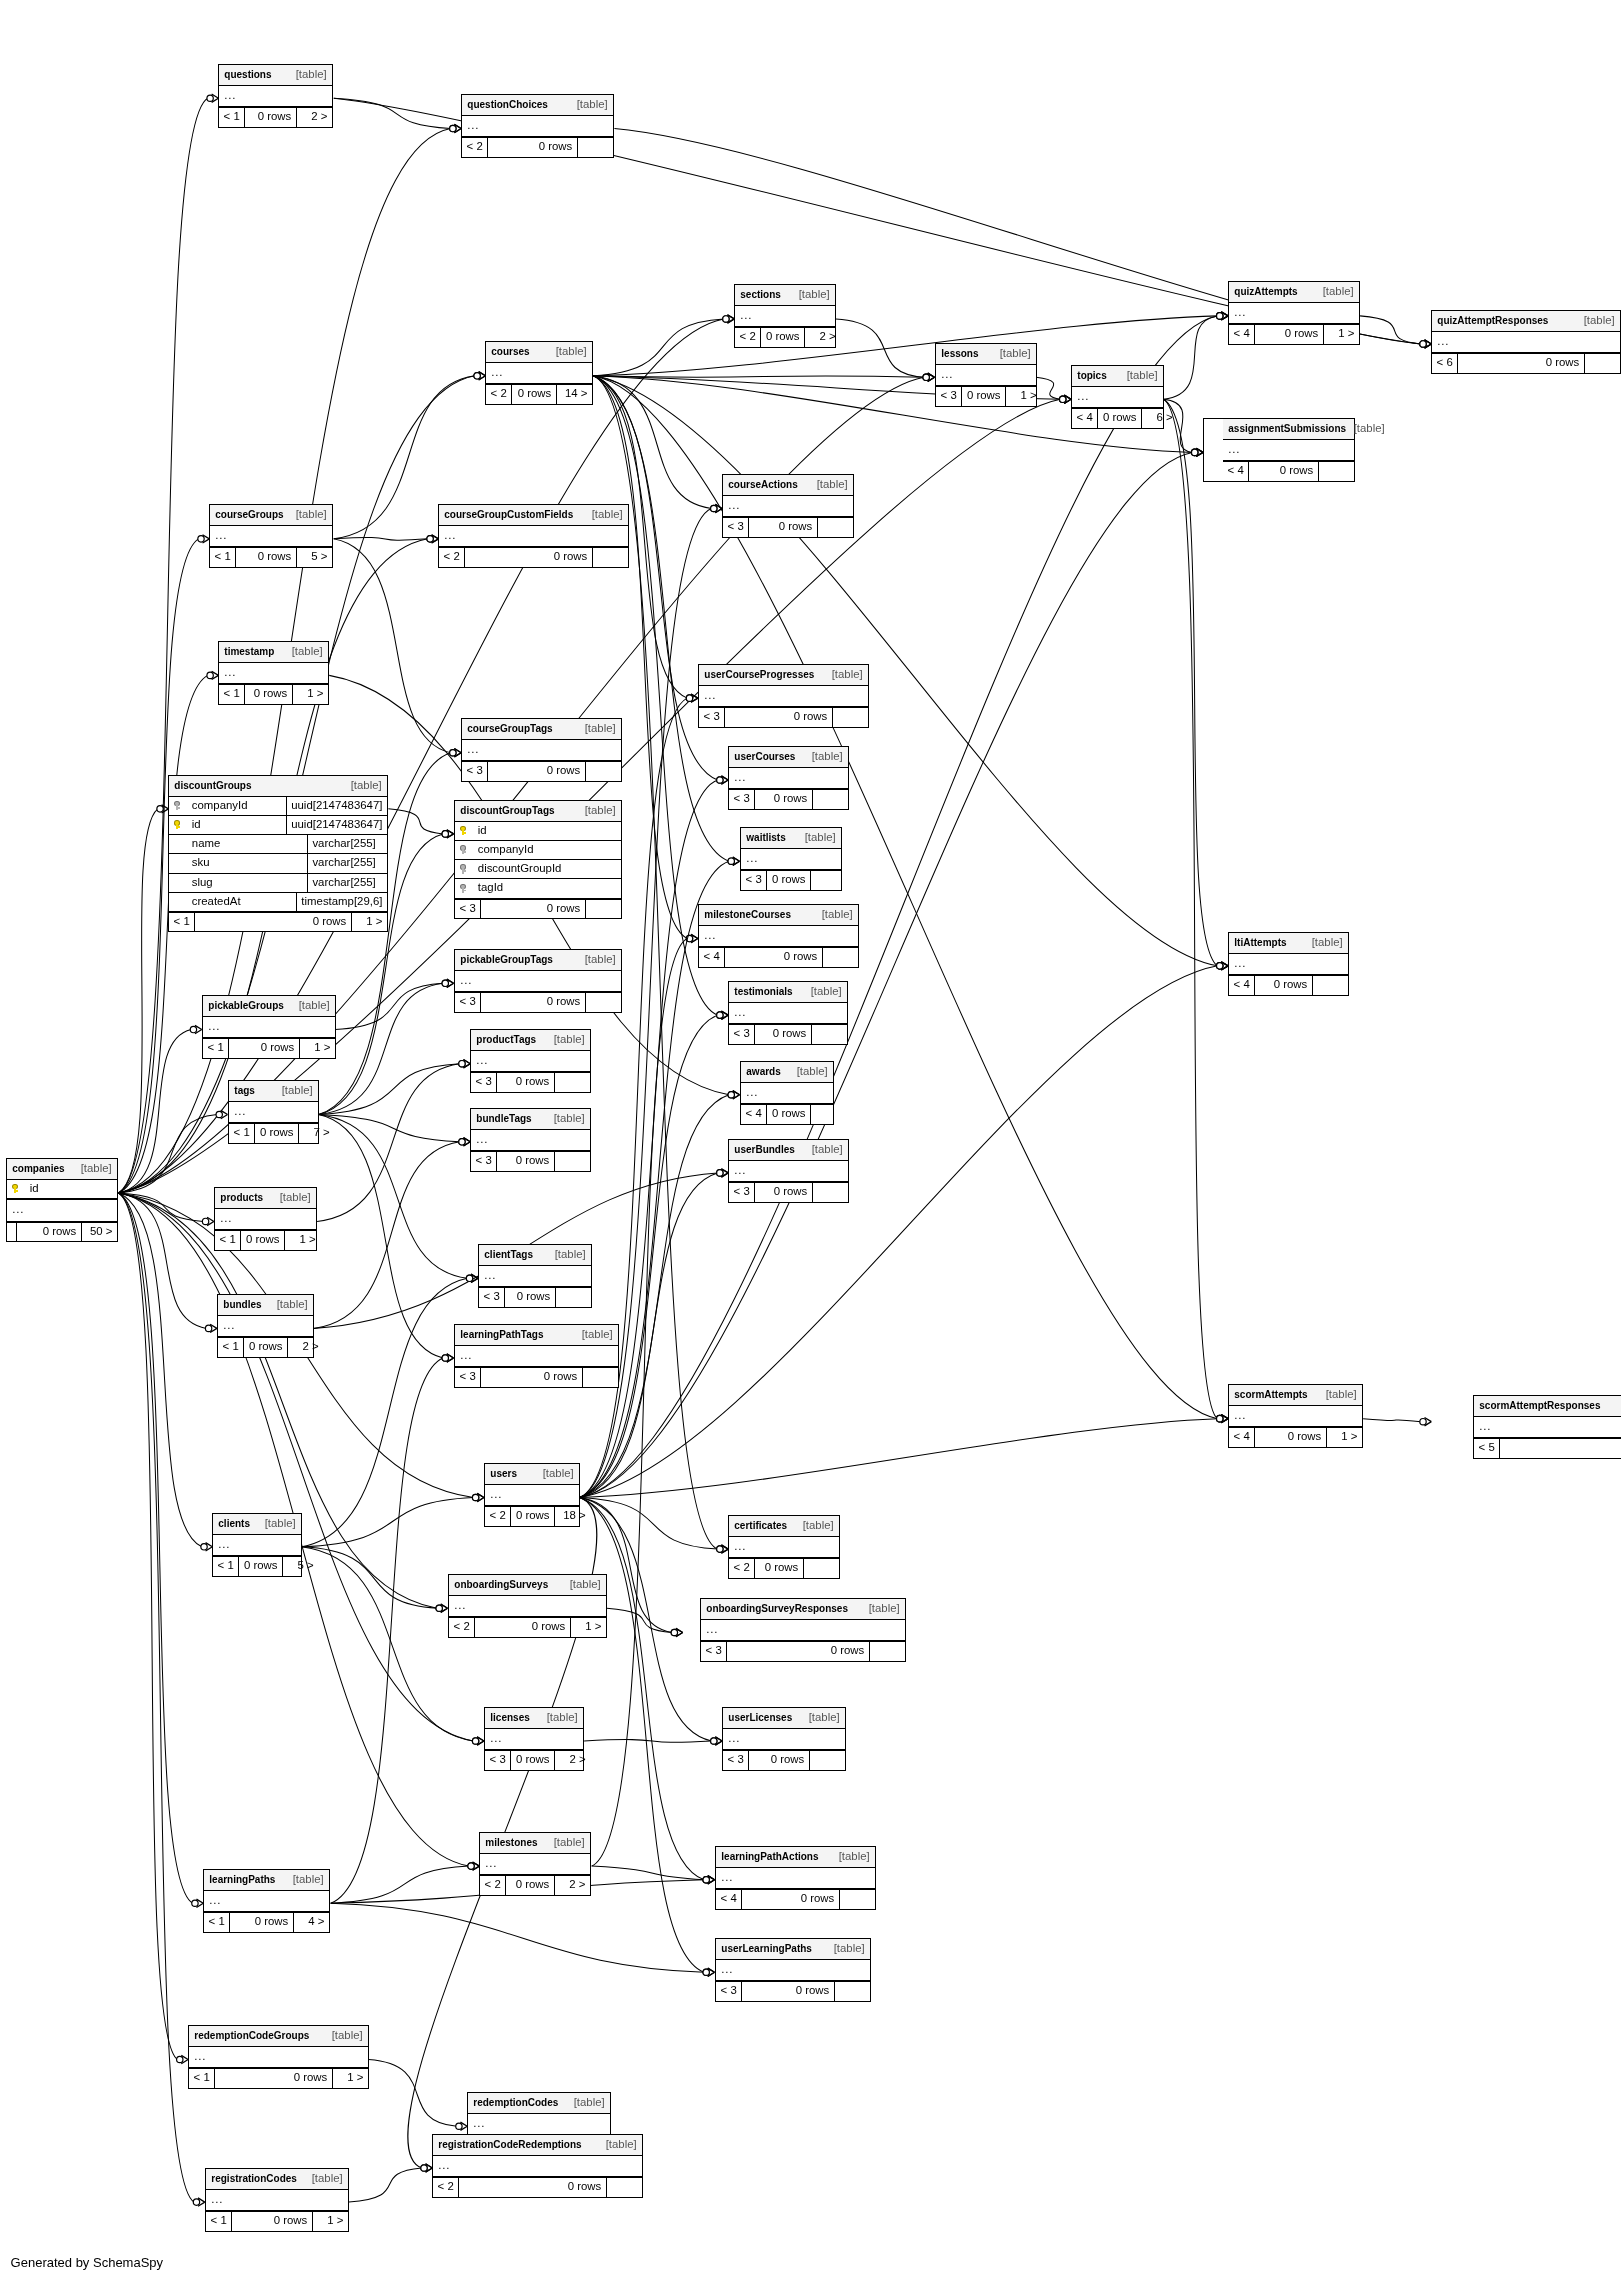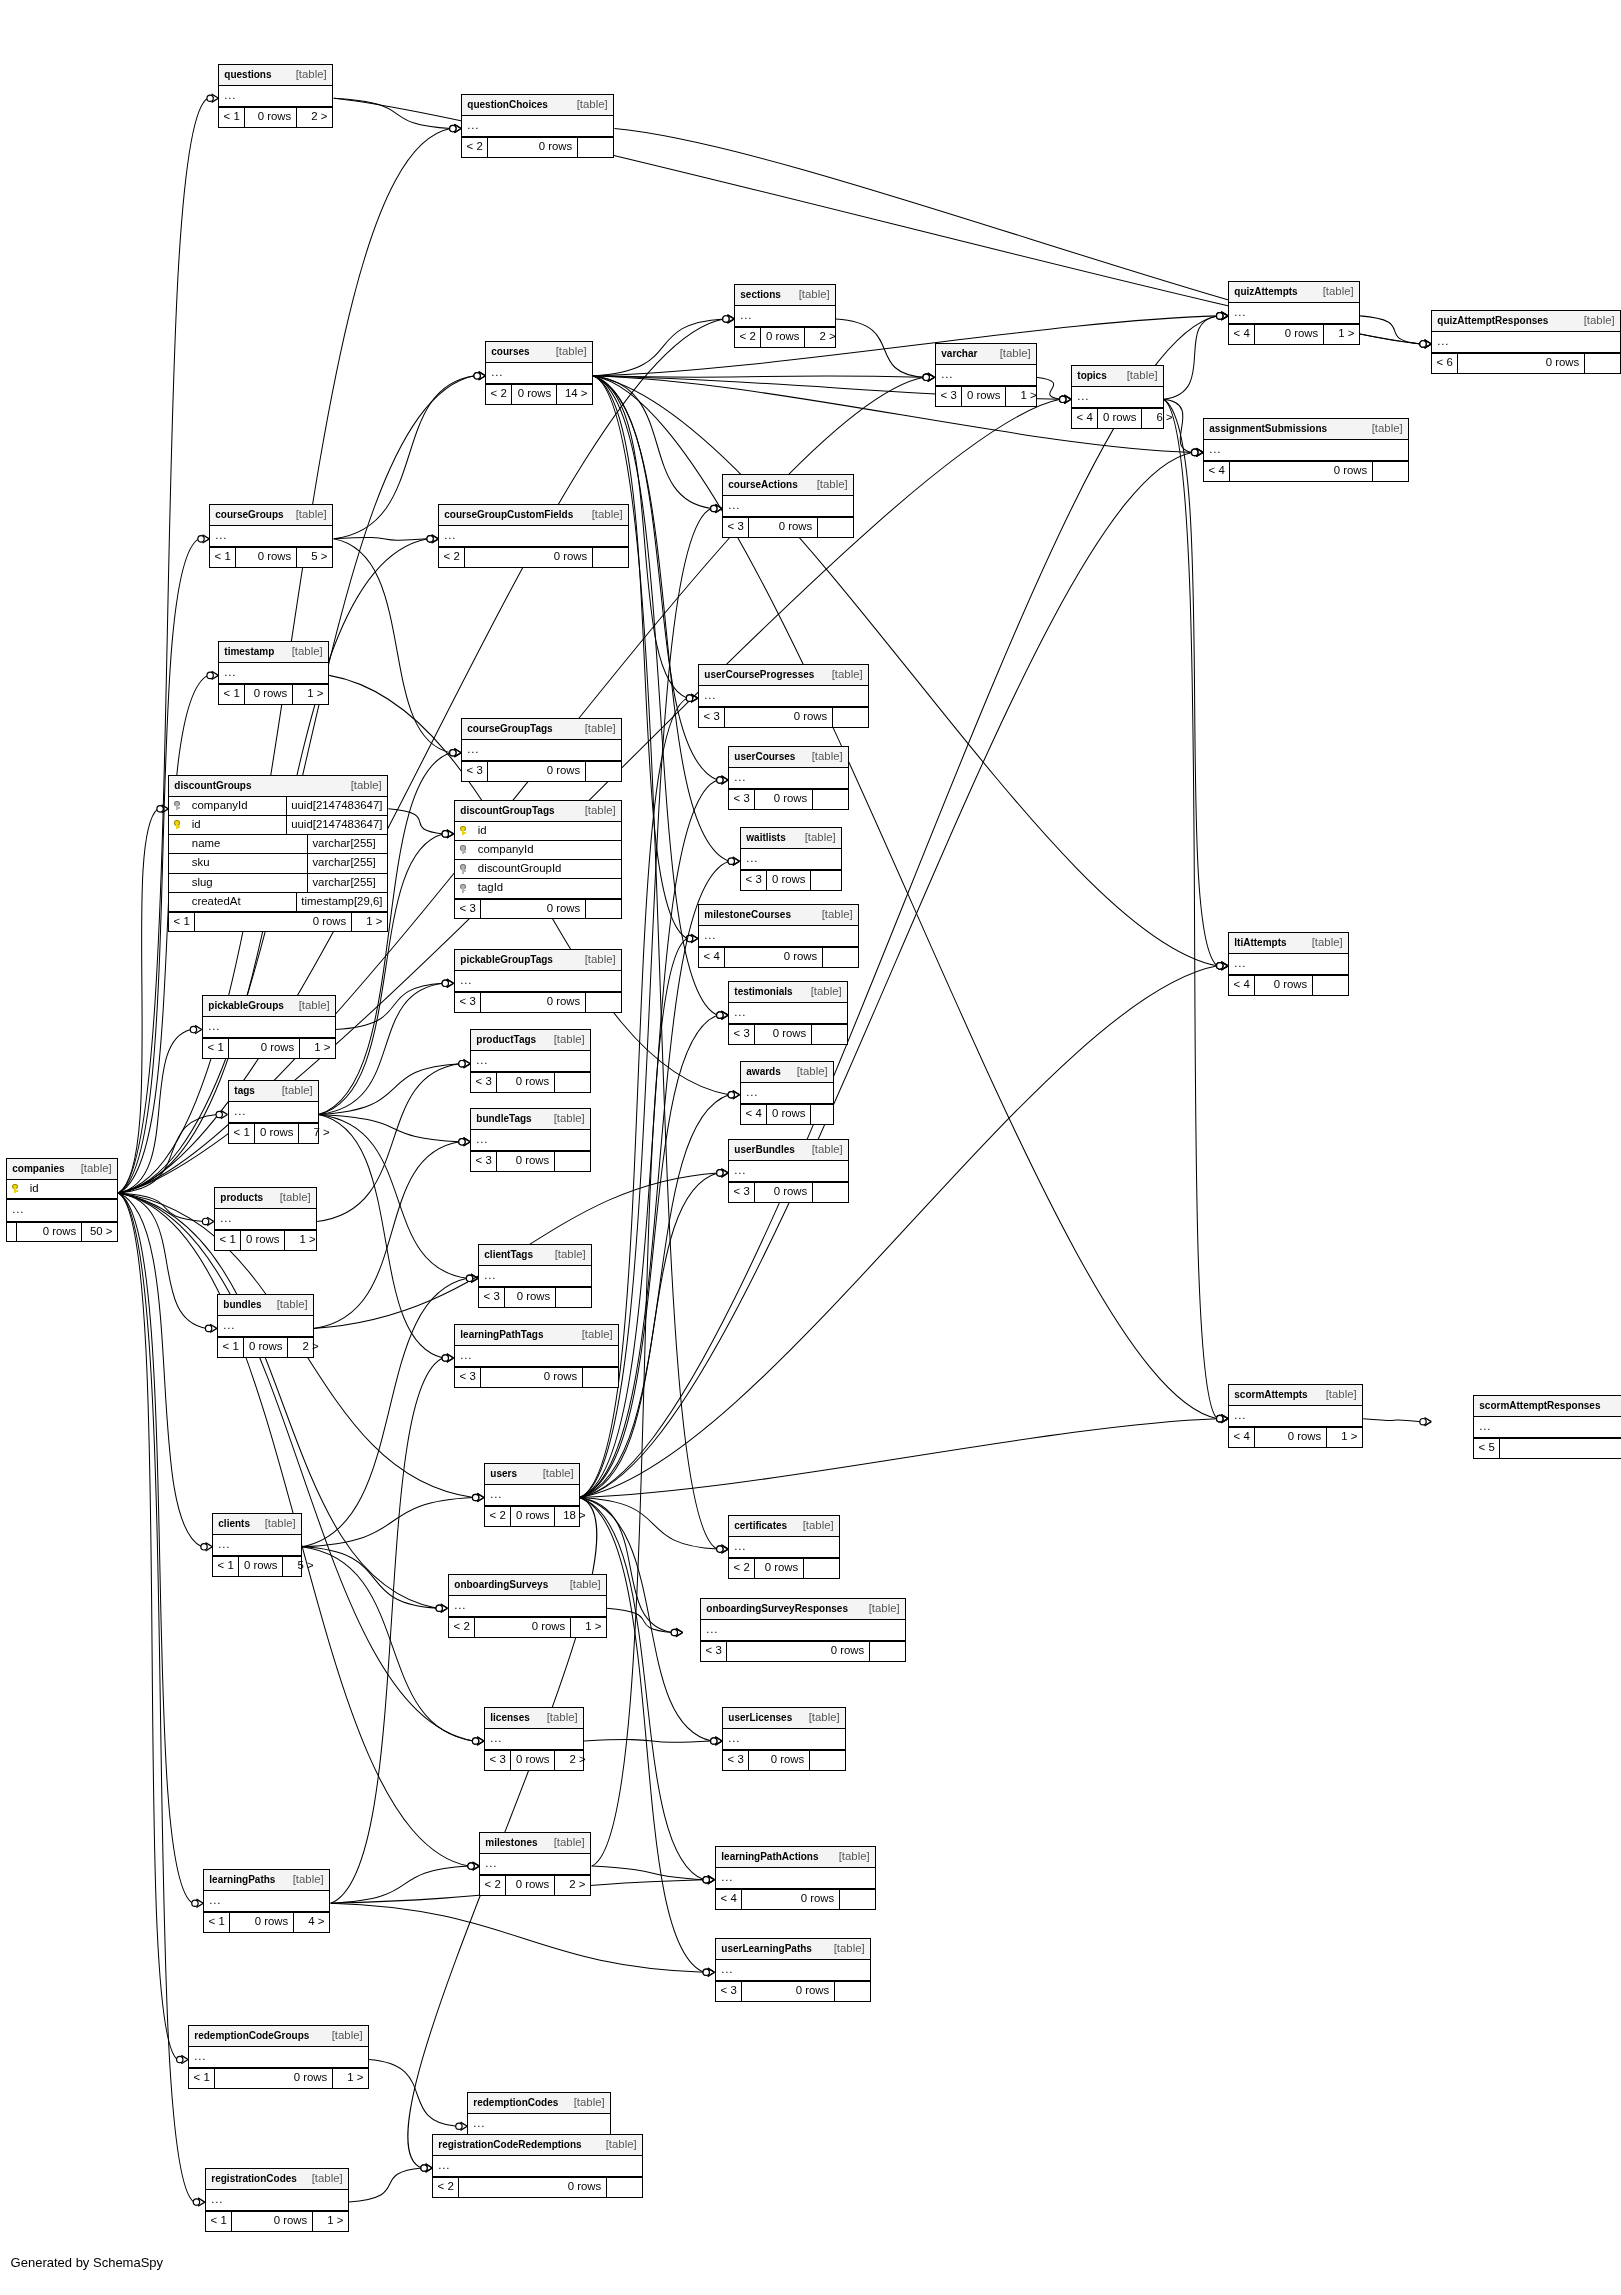--- a/index.html
+++ b/index.html
@@ -665,21 +665,21 @@
           <div class="node-ellipsis">...</div>
         </div>
         <div class="node-footer">
           <div class="f-left">&lt; 2</div>
           <div class="f-mid">0 rows</div>
           <div class="f-right">14 &gt;</div>
         </div>
       </div>
       <div class="node" id="node-lessons" style="left: 935px; top: 343px; width: 102px;">
         <div class="node-title">
-          <span class="tname">varchar</span>
+          <span class="tname">lessons</span>
           <span class="ttag">[table]</span>
         </div>
         <div class="node-body">
           <div class="node-ellipsis">...</div>
         </div>
         <div class="node-footer">
           <div class="f-left">&lt; 3</div>
           <div class="f-mid">0 rows</div>
           <div class="f-right">1 &gt;</div>
         </div>
@@ -719,21 +719,21 @@
         </div>
         <div class="node-body">
           <div class="node-ellipsis">...</div>
         </div>
         <div class="node-footer">
           <div class="f-left">&lt; 6</div>
           <div class="f-mid">0 rows</div>
           <div class="f-right"></div>
         </div>
       </div>
-      <div class="node" id="node-assignmentSubmissions" style="left: 1203px; top: 418px; width: 206px;">
+      <div class="node" id="node-assignmentSubmissions" style="left: 1203px; top: 418px; width: 152px; padding-left: 19px;">
         <div class="node-title">
           <span class="tname">assignmentSubmissions</span>
           <span class="ttag">[table]</span>
         </div>
         <div class="node-body">
           <div class="node-ellipsis">...</div>
         </div>
         <div class="node-footer">
           <div class="f-left">&lt; 4</div>
           <div class="f-mid">0 rows</div>

